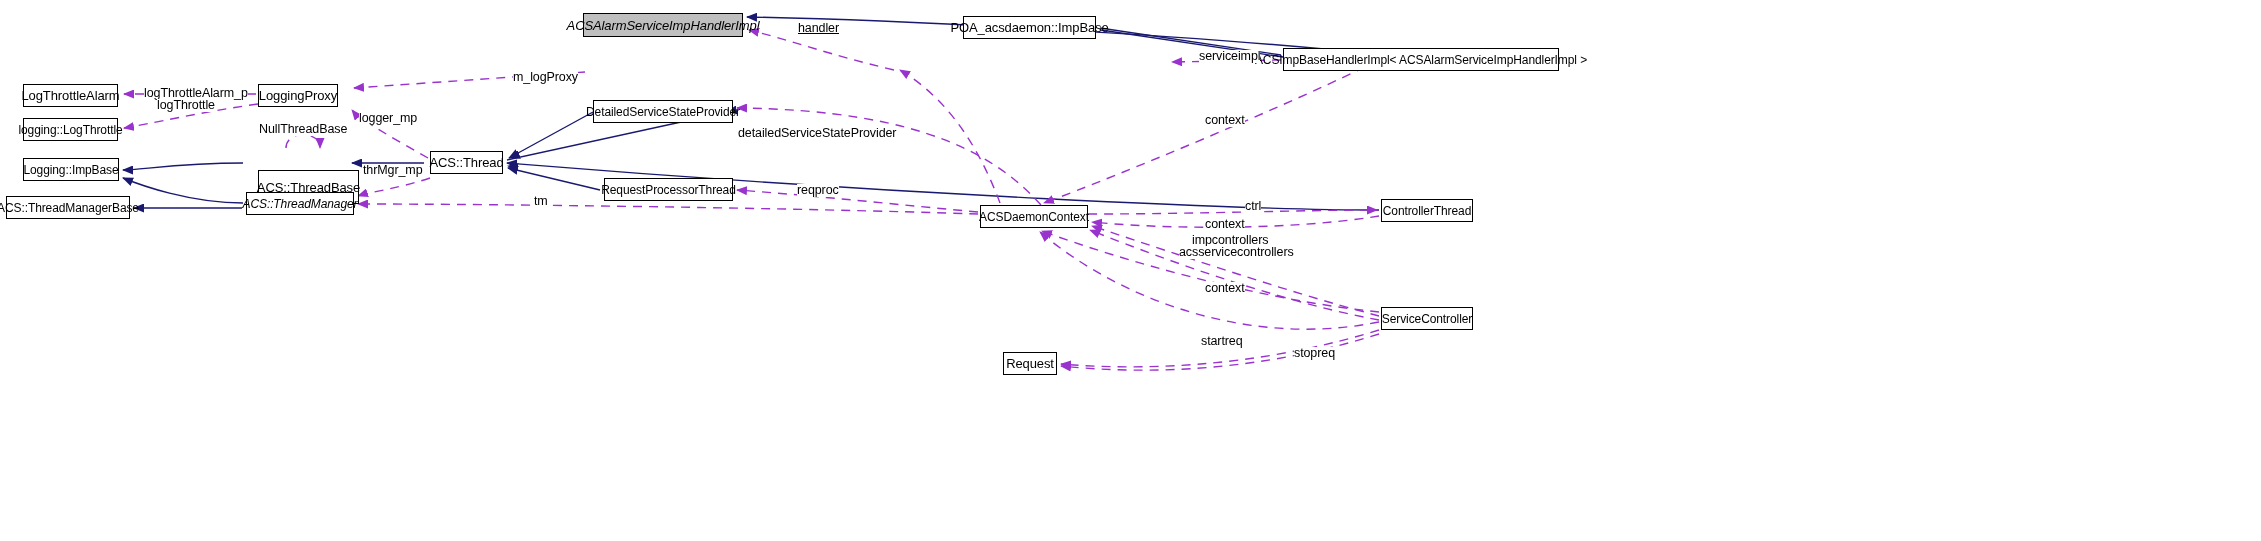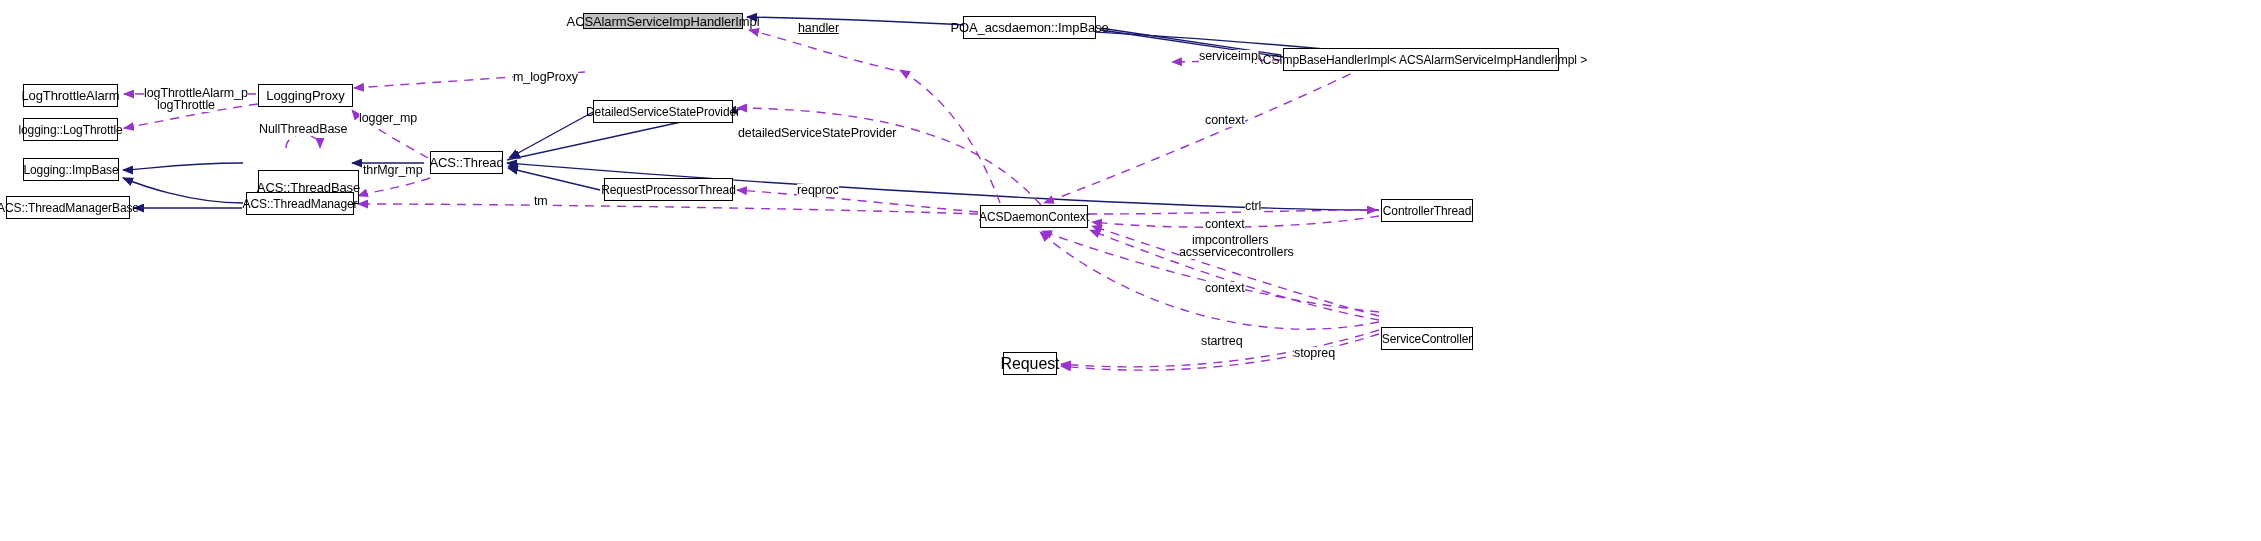--- a/index.html
+++ b/index.html
@@ -90,38 +90,38 @@
       <path d="M1379,320 C1270,300 1140,250 1090,230" marker-end="url(#purple-arrow)"></path>
       <path d="M1379,312 C1260,300 1120,260 1042,231" marker-end="url(#purple-arrow)"></path>
       <path d="M1379,322 C1250,348 1120,300 1040,232" marker-end="url(#purple-arrow)"></path>
       <path d="M1379,330 C1250,370 1130,370 1061,364" marker-end="url(#purple-arrow)"></path>
       <path d="M1379,334 C1240,378 1120,372 1061,366" marker-end="url(#purple-arrow)"></path>
       <path d="M1041,205 C1000,160 930,110 737,108" marker-end="url(#purple-arrow)"></path>
       <path d="M1000,203 C980,150 950,100 900,70" marker-end="url(#purple-arrow)"></path>
     </g>
   </svg>
 
-  <div class="node highlight" style="left:583px;top:13px;width:160px;height:16px;">
+  <div class="node highlight" style="left:583px;top:13px;width:160px;height:24px;font-style:italic;">
     <span>ACSAlarmServiceImpHandlerImpl</span>
   </div>
 
   <div class="node" style="left:963px;top:16px;width:133px;height:23px;text-align:center;">
     <span>POA_acsdaemon::ImpBase</span>
   </div>
 
   <div class="node" style="left:1283px;top:48px;width:276px;height:23px;font-size:12px;">
     <span>ACSImpBaseHandlerImpl&lt; ACSAlarmServiceImpHandlerImpl &gt;</span>
   </div>
 
 
   <div class="node" style="left:23px;top:84px;width:95px;height:23px;">
     <span>LogThrottleAlarm</span>
   </div>
 
-  <div class="node" style="left:258px;top:84px;width:95px;height:23px;">
+  <div class="node" style="left:258px;top:84px;width:80px;height:23px;">
     <span>LoggingProxy</span>
   </div>
 
   <div class="node" style="left:593px;top:100px;width:140px;height:23px;font-size:12px;">
     <span>DetailedServiceStateProvider</span>
   </div>
 
   <div class="node" style="left:23px;top:118px;width:95px;height:23px;font-size:12px;">
     <span>logging::LogThrottle</span>
   </div>
@@ -139,37 +139,37 @@
   </div>
 
   <div class="node" style="left:604px;top:178px;width:129px;height:23px;font-size:12px;">
     <span>RequestProcessorThread</span>
   </div>
 
   <div class="node" style="left:6px;top:196px;width:124px;height:23px;font-size:12px;">
     <span>ACS::ThreadManagerBase</span>
   </div>
 
-  <div class="node" style="left:246px;top:192px;width:108px;height:23px;font-size:12px;">
+  <div class="node" style="left:246px;top:192px;width:108px;height:23px;font-size:12px;font-style:italic;">
     <span>ACS::ThreadManager</span>
   </div>
 
   <div class="node" style="left:1381px;top:199px;width:92px;height:23px;font-size:12px;">
     <span>ControllerThread</span>
   </div>
 
   <div class="node" style="left:980px;top:205px;width:108px;height:23px;font-size:12px;">
     <span>ACSDaemonContext</span>
   </div>
 
-  <div class="node" style="left:1381px;top:307px;width:92px;height:23px;font-size:12px;margin-top:20px;">
+  <div class="node" style="left:1381px;top:307px;width:92px;height:23px;font-size:12px;">
     <span>ServiceController</span>
   </div>
 
-  <div class="node" style="left:1003px;top:352px;width:54px;height:23px;font-size:16px;justify-content:center;">
+  <div class="node" style="left:1003px;top:352px;width:54px;height:23px;font-size:13px;justify-content:center;">
     <span>Request</span>
   </div>
 
   <div class="edge-label" style="left:798px;top:22px;text-decoration:underline;"><span>handler</span></div>
 
   <div class="edge-label" style="left:1199px;top:50px;"><span>serviceimpl</span></div>
 
   <div class="edge-label" style="left:513px;top:71px;"><span>m_logProxy</span></div>
 
   <div class="edge-label" style="left:144px;top:87px;"><span>logThrottleAlarm_p</span></div>

